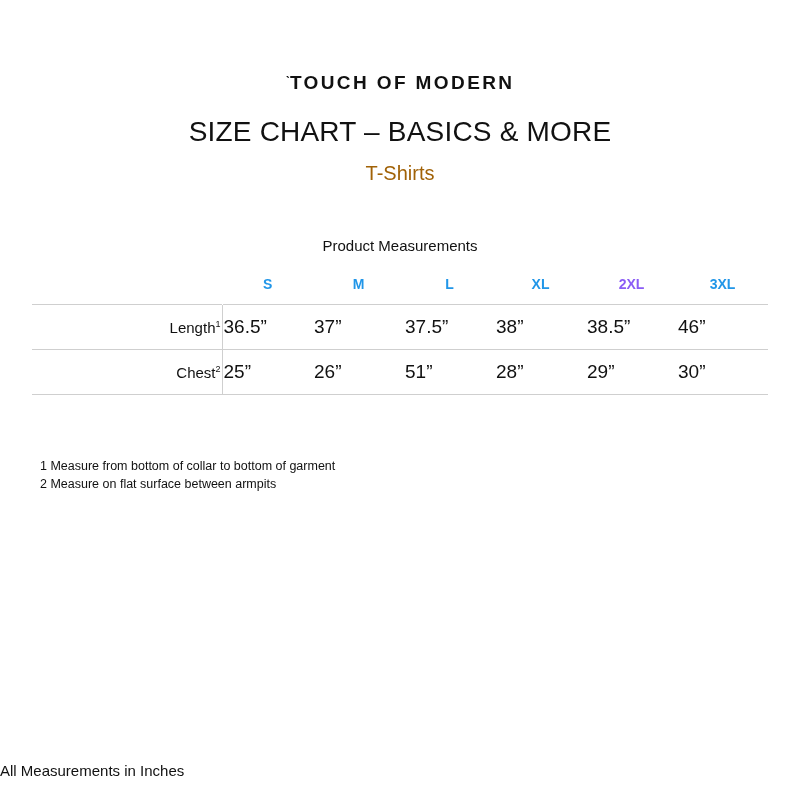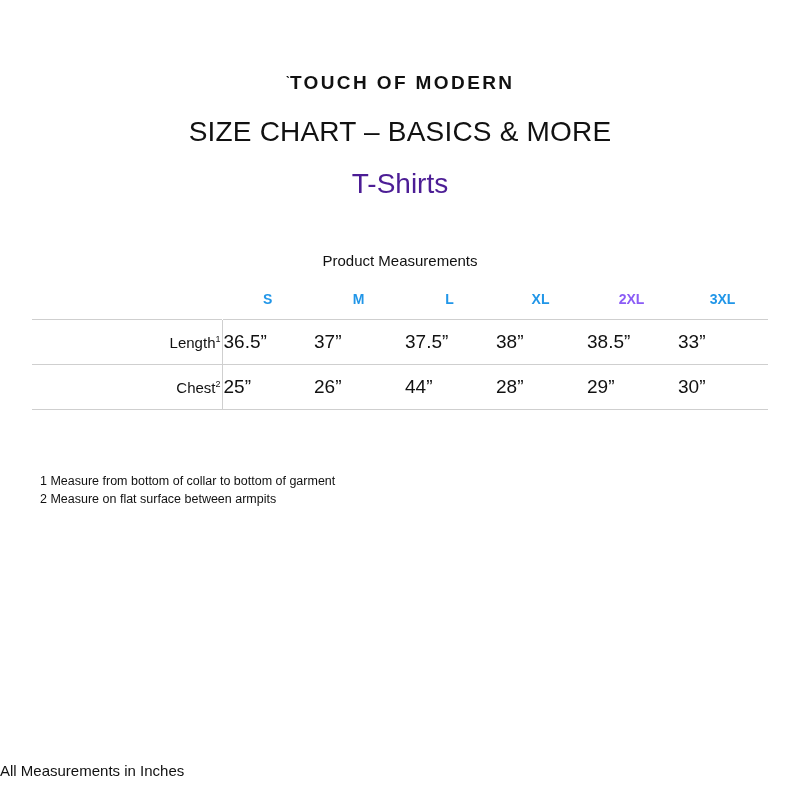--- a/index.html
+++ b/index.html
@@ -41,24 +41,24 @@
   .title {
     text-align: center;
     margin-top: 22px;
     font-size: 28px;
     font-weight: 400;
     letter-spacing: 0.2px;
     color: #111111;
   }
   .subtitle {
     text-align: center;
-    margin-top: 20px;
-    font-size: 28px;
+    margin-top: 14px;
+    font-size: 20px;
     font-weight: 400;
-    color: #4c1d95;
+    color: #a16207;
   }
 
   
   .section-label {
     text-align: center;
     margin-top: 52px;
     font-size: 15px;
     font-weight: 400;
     color: #111111;
   }
@@ -170,27 +170,27 @@
         </tr>
       </thead>
       <tbody>
         <tr>
           <td class="row-label"><span>Length</span><sup>1</sup></td>
           <td>36.5”</td>
           <td>37”</td>
           <td>37.5”</td>
           <td>38”</td>
           <td>38.5”</td>
-          <td>33”</td>
+          <td>46”</td>
         </tr>
         <tr>
           <td class="row-label"><span>Chest</span><sup>2</sup></td>
           <td>25”</td>
           <td>26”</td>
-          <td>44”</td>
+          <td>51”</td>
           <td>28”</td>
           <td>29”</td>
           <td>30”</td>
         </tr>
       </tbody>
     </table>
   </div>
 
   <div class="footnotes">
     <div>1 Measure from bottom of collar to bottom of garment</div>

